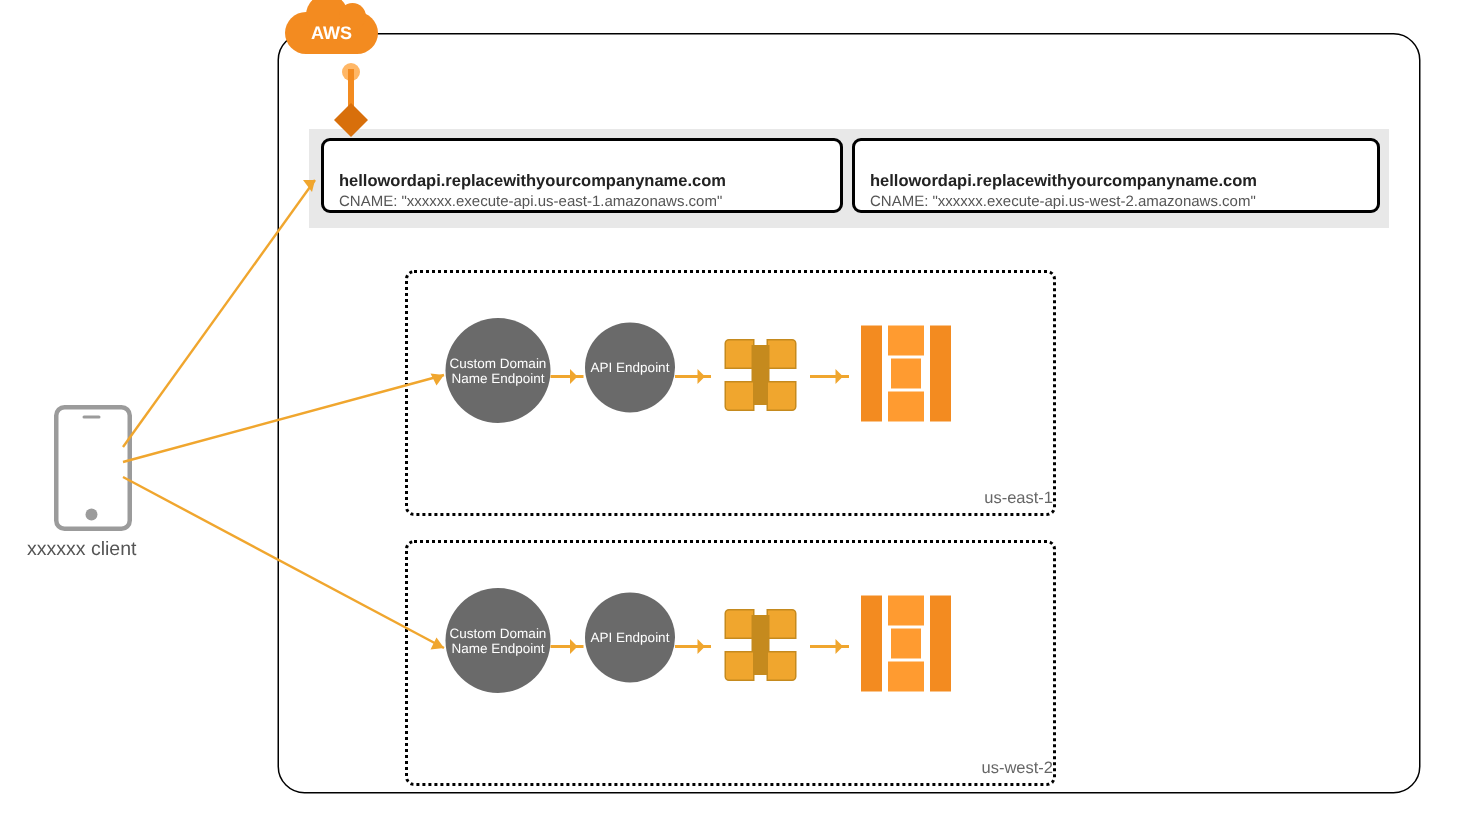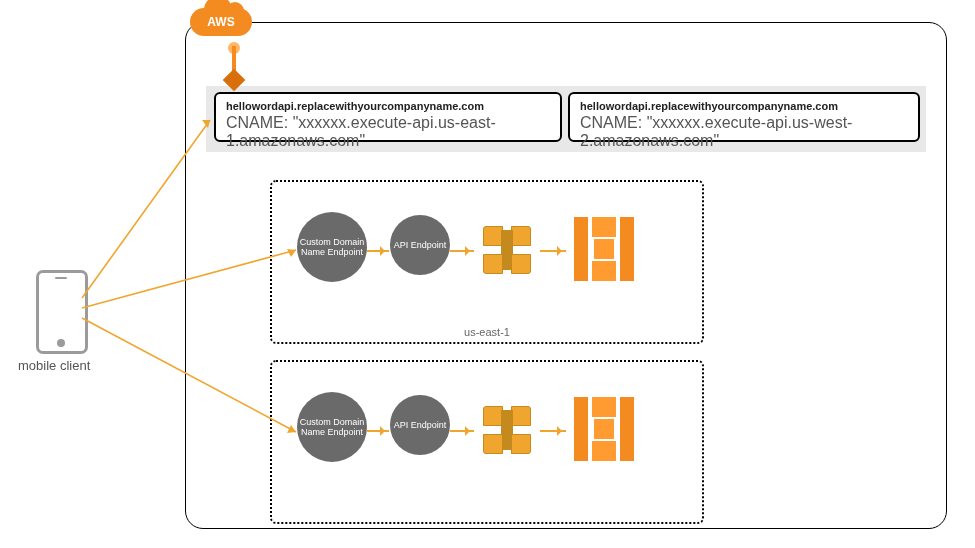--- a/index.html
+++ b/index.html
@@ -15,31 +15,31 @@
   .aws-badge span{position:absolute;inset:0;display:flex;align-items:center;justify-content:center;color:#fff;font-weight:700;font-size:12px}
 
   
   .r53{position:absolute;left:220px;top:46px;width:28px;height:44px;z-index:2}
   .r53 .stem{position:absolute;left:12px;top:0;width:4px;height:28px;background:#f38b20}
   .r53 .head{position:absolute;left:6px;top:26px;width:16px;height:16px;background:#d86f0b;transform:rotate(45deg)}
   .r53 .bulb{position:absolute;left:8px;top:-4px;width:12px;height:12px;border-radius:50%;background:#ffb766}
 
   
   .dns-panel{position:absolute;left:206px;top:86px;width:720px;height:66px;background:#e8e8e8}
-  .dns-box{position:absolute;top:6px;height:50px;border:2px solid #000;border-radius:6px;background:#fff;padding:6px 10px;box-sizing:border-box}
+  .dns-box{position:absolute;top:6px;height:50px;border:2px solid #000;border-radius:6px;background:#fff;padding:21px 10px;box-sizing:border-box}
   .dns-box.left{left:8px;width:348px}
   .dns-box.right{left:362px;width:352px}
   .dns-box .t{font-size:11px;font-weight:700;color:#222}
-  .dns-box .c{font-size:16px;color:#555;margin-top:2px}
+  .dns-box .c{font-size:10px;color:#555;margin-top:2px}
 
   
   .region{position:absolute;border:2px dotted #000;border-radius:6px;width:430px;height:160px}
   .region.r1{left:270px;top:180px}
   .region.r2{left:270px;top:360px}
-  .region .caption{position:absolute;left:0;right:0;bottom:4px;text-align:center;font-size:11px;color:#666}
+  .region .caption{position:absolute;left:0;right:0;bottom:4px;text-align:right;font-size:11px;color:#666}
 
   
   .circ{position:absolute;border-radius:50%;background:#6a6a6a;display:flex;align-items:center;justify-content:center;color:#fff;text-align:center;font-size:9px;line-height:1.15}
   .circ.c1{left:25px;width:70px;height:70px;top:30px}
   .circ.c2{left:118px;width:60px;height:60px;top:33px}
 
   
   .apigw{position:absolute;left:205px;top:38px;width:60px;height:60px}
   .apigw .mid{position:absolute;left:24px;top:10px;width:12px;height:40px;background:#c58a1e}
   .apigw .wing{position:absolute;width:18px;height:18px;background:#f0a62e;border:1px solid #c58a1e}
@@ -135,24 +135,25 @@
         <div class="wing se"></div>
     </div>
     <div class="arrow a3"></div>
     <div class="lambda">
       <div class="slab"></div>
         <div class="slab mid">
           <div class="sq"></div>
         </div>
         <div class="slab"></div>
     </div>
+    <div class="caption">us-west-2</div>
   </div>
 
   <div class="phone"></div>
-  <div class="phone-label">mobile client</div>
+  <div class="phone-label">xxxxxx client</div>
 
   <svg class="wires">
     <line x1="82" y1="298" x2="210" y2="120"></line>
     <polygon points="210,120 202,120 208,128"></polygon>
     <line x1="82" y1="308" x2="296" y2="250"></line>
     <polygon points="296,250 287,249 291,257"></polygon>
     <line x1="82" y1="318" x2="296" y2="432"></line>
     <polygon points="296,432 287,433 291,425"></polygon>
   </svg>
 

